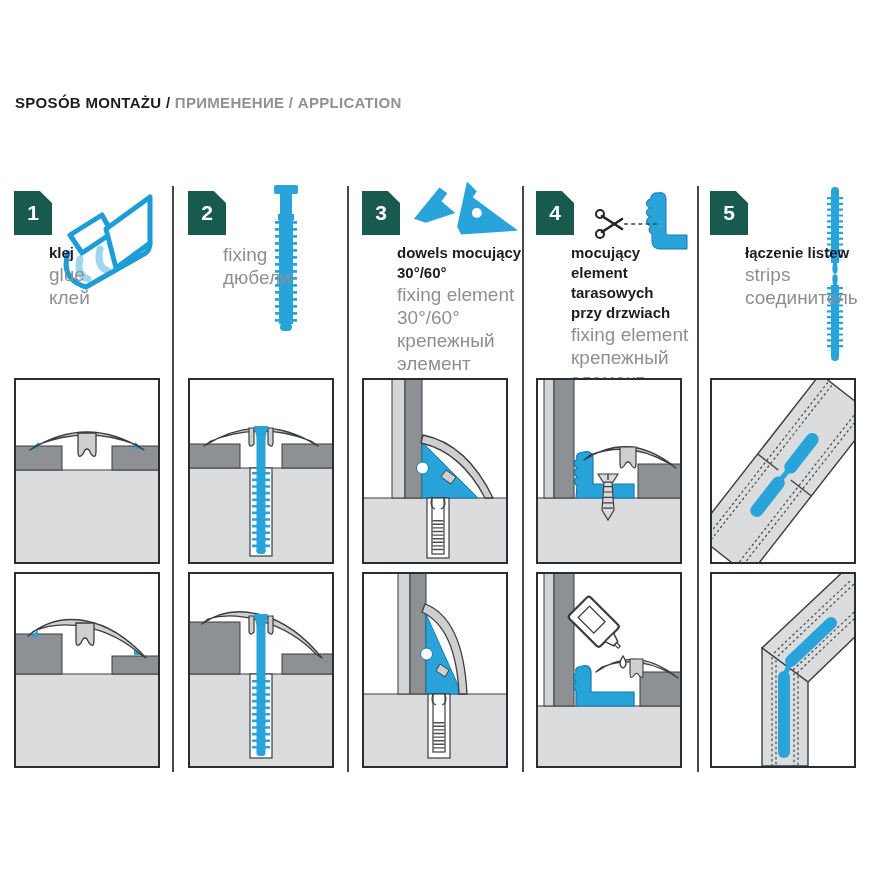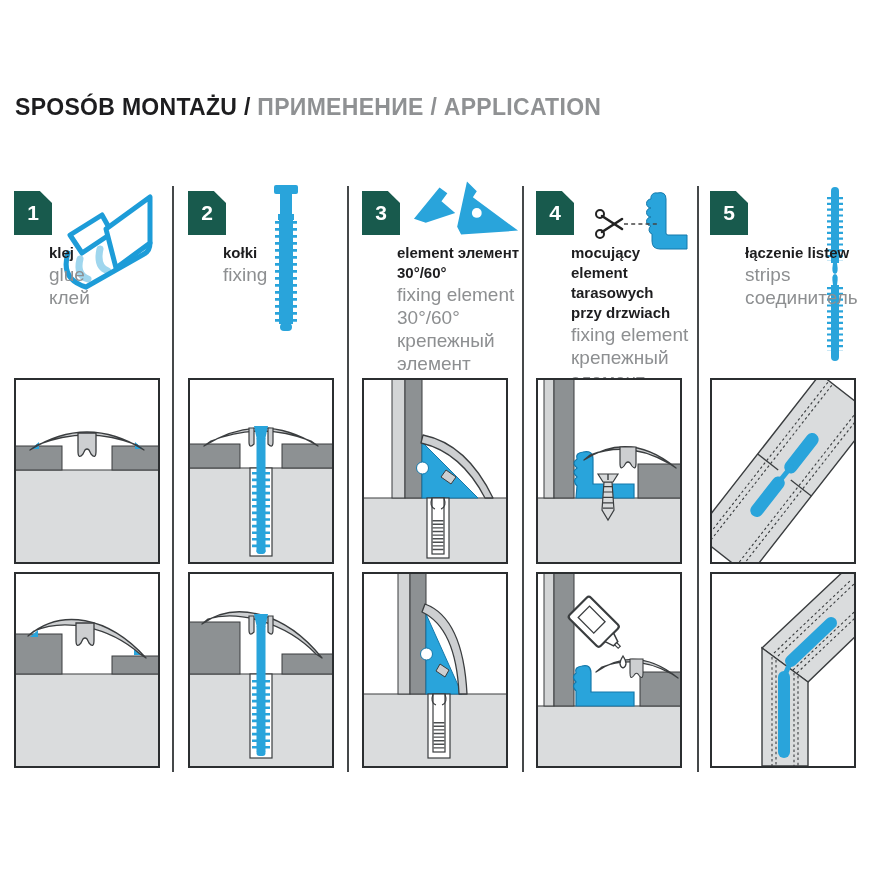--- a/index.html
+++ b/index.html
@@ -1,18 +1,18 @@
 <!DOCTYPE html>
 <html><head>
 <meta charset="utf-8">
 <style>
   html,body{margin:0;padding:0;background:#fff;}
   .page{position:relative;width:870px;height:870px;background:#ffffff;
         font-family:"Liberation Sans",sans-serif;overflow:hidden;}
-  .title{position:absolute;left:15px;top:94px;font-size:23px;font-weight:bold;
+  .title{position:absolute;left:15px;top:94px;font-size:15px;font-weight:bold;
          letter-spacing:.3px;color:#1d1d1f;white-space:nowrap;}
   .title .sec{color:#8f9193;}
   .divider{position:absolute;top:186px;width:2px;height:586px;background:#45484a;}
   .col{position:absolute;top:185px;width:168px;}
   .badge{position:absolute;left:2px;top:6px;width:38px;height:44px;background:#185a4d;
          color:#fff;font-weight:bold;font-size:21px;display:flex;align-items:center;
          justify-content:center;clip-path:polygon(0 0,68% 0,100% 27%,100% 100%,0 100%);}
   .icon{position:absolute;}
   .texts{position:absolute;left:2px;top:58px;width:160px;margin-left:35px;}
   .nameline{font-size:15px;font-weight:bold;color:#1d1d1f;line-height:20px;display:block;}
@@ -88,23 +88,23 @@
       <svg width="36" height="152" viewBox="0 0 36 152">
         <rect x="6" y="2" width="24" height="9" rx="2" fill="#29a4db"></rect>
         <rect x="12" y="9" width="12" height="24" fill="#29a4db"></rect>
         <rect x="10" y="31" width="16" height="6" fill="#29a4db"></rect>
         <line x1="18" y1="38" x2="18" y2="140" stroke="#29a4db" stroke-width="22" stroke-dasharray="2.8,4.2"></line>
         <rect x="11" y="35" width="14" height="106" fill="#29a4db"></rect>
         <rect x="12" y="140" width="12" height="8" rx="4" fill="#29a4db"></rect>
       </svg>
     </div>
     <div class="texts">
-      <span class="nameline">kołki</span>
 
       <span class="trline">fixing</span>
+      <span class="trline">дюбели</span>
 
     </div>
     <div class="frame f1">
       <svg viewBox="0 0 142 182">
         <rect x="-1" y="88" width="144" height="95" fill="#dadcdd" stroke="#3a3d3f"></rect>
         <rect x="-1" y="64" width="51" height="24" fill="#8d9193" stroke="#3a3d3f"></rect>
         <rect x="92" y="64" width="51" height="24" fill="#8d9193" stroke="#3a3d3f"></rect>
         <rect x="60" y="88" width="22" height="88" fill="#ffffff" stroke="#3a3d3f" stroke-width="1.2"></rect>
         <path d="M14,66 Q71,30 128,66 L121,61 Q71,41 21,61 Z" fill="#cdcfd1" stroke="#3a3d3f" stroke-width="1.3" stroke-linejoin="round"></path>
         <path d="M59,48 L59,62 Q59,69 64,64 L64,48 Z" fill="#cdcfd1" stroke="#3a3d3f" stroke-width="1.2"></path>
@@ -139,21 +139,21 @@
         <span>3</span>
       </div>
     <div class="icon" style="left:52px;top:-6px">
       <svg width="108" height="62" viewBox="0 0 110 62">
         <path d="M2,40 L28,8 L36,14 L30,22 L44,34 L14,44 Z" fill="#29a4db"></path>
         <path d="M46,48 L56,2 L66,12 L62,18 L108,52 L50,56 Z" fill="#29a4db"></path>
         <circle cx="66" cy="34" r="5" fill="#ffffff"></circle>
       </svg>
     </div>
     <div class="texts">
-      <span class="nameline">element элемент</span>
+      <span class="nameline">dowels mocujący</span>
       <span class="nameline">30°/60°</span>
 
       <span class="trline">fixing element 30°/60°</span>
       <span class="trline">крепежный элемент</span>
       <span class="trline">30°/60°</span>
     </div>
     <div class="frame f1">
       <svg viewBox="0 0 142 182">
         <rect x="-1" y="118" width="144" height="65" fill="#dadcdd" stroke="#3a3d3f"></rect>
         <rect x="28" y="-1" width="13" height="119" fill="#d3d5d6" stroke="#3a3d3f"></rect>

